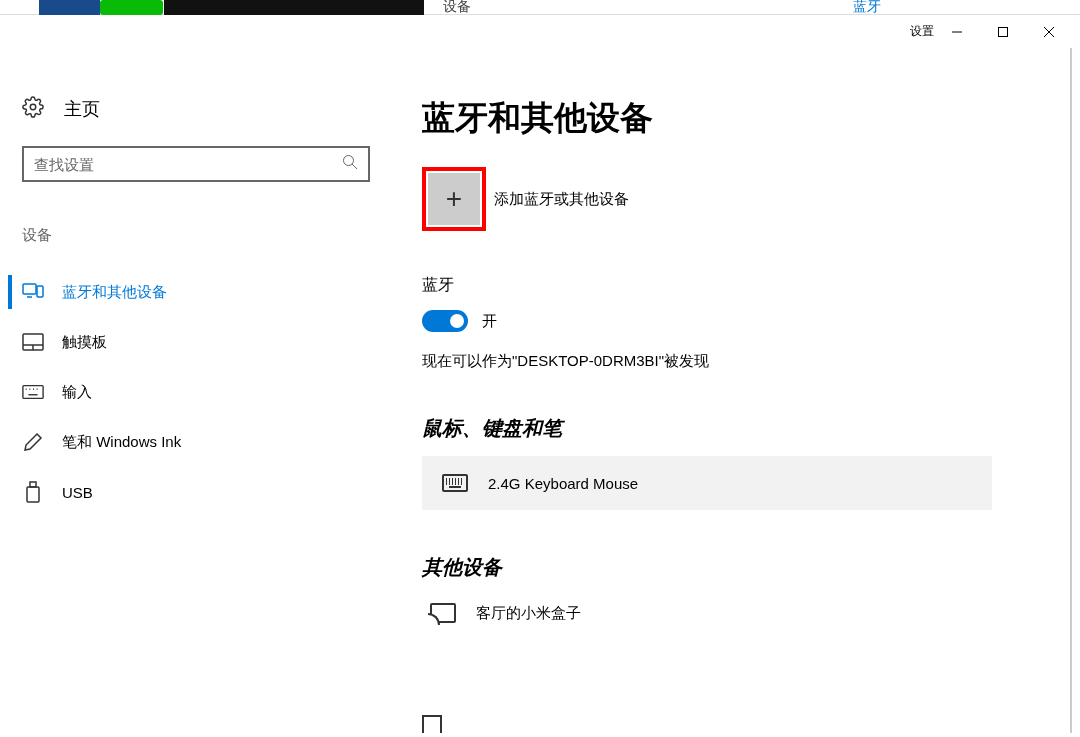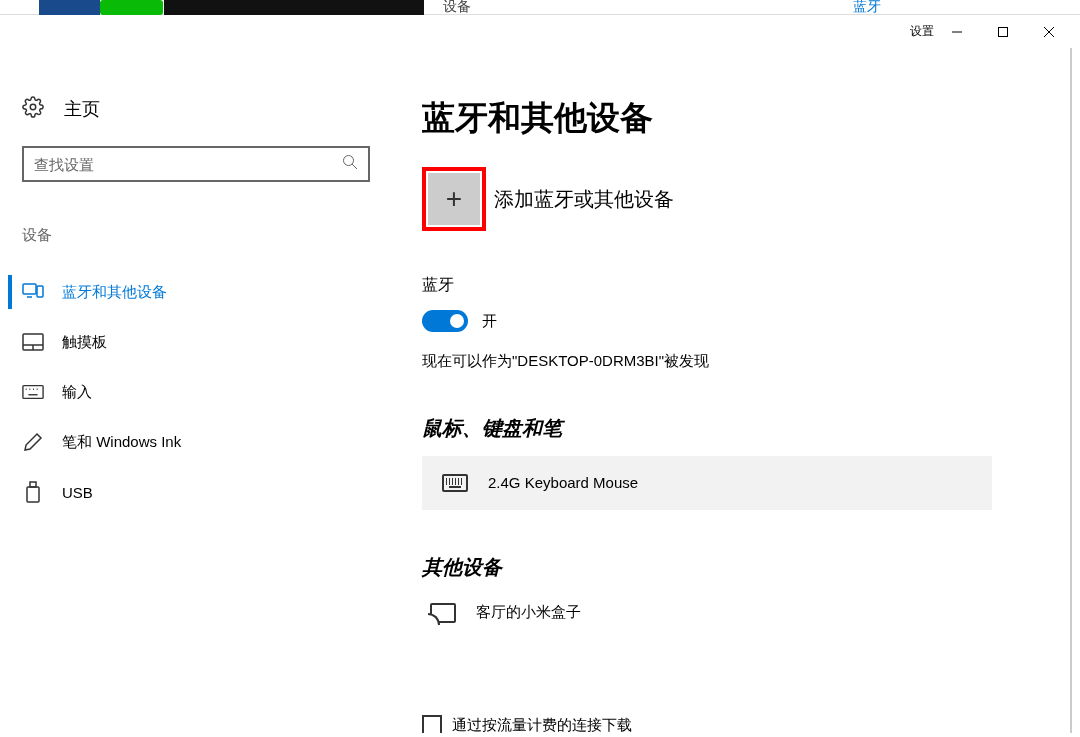--- a/index.html
+++ b/index.html
@@ -40,35 +40,35 @@
     .nav-icon { width: 22px; display: flex; justify-content: center; color: #333; }
     .nav-item.active .nav-icon { color: #0078d7; }
     
     .main { flex: 1; padding-top: 48px; padding-left: 44px; padding-right: 34px; overflow-y: auto; }
     
     .page-heading { font-size: 33px; font-weight: 600; color: #000; margin-bottom: 26px; }
     
     .add-device-row { display: flex; align-items: center; gap: 8px; margin-bottom: 44px; }
     .add-btn-highlight { border: 4px solid #ff0000; padding: 2px; }
     .add-btn { width: 52px; height: 52px; background: #ccc; display: flex; align-items: center; justify-content: center; cursor: pointer; }
-    .add-btn-label { font-size: 20px; color: #000; }
+    .add-btn-label { font-size: 15px; color: #000; }
     .plus-sign { font-size: 28px; font-weight: 300; color: #333; line-height: 1; }
     
     .bluetooth-subheading { font-size: 16px; color: #000; margin-bottom: 14px; }
     
     .toggle-row { display: flex; align-items: center; gap: 14px; margin-bottom: 20px; }
     .toggle { width: 46px; height: 22px; background: #0078d7; border-radius: 11px; position: relative; cursor: pointer; }
     .toggle-knob { position: absolute; right: 4px; top: 4px; width: 14px; height: 14px; background: #fff; border-radius: 50%; }
     .toggle-label { font-size: 15px; color: #000; }
     
     .discoverable-text { font-size: 15px; color: #000; margin-bottom: 44px; }
     
     .section-heading { font-size: 20px; font-weight: 600; color: #000; margin-bottom: 14px; font-style: italic; }
     
-    .device-item { background: #f2f2f2; padding: 18px 20px; display: flex; gap: 20px; margin-bottom: 44px; cursor: pointer; width: 570px; }
+    .device-item { background: #f2f2f2; padding: 18px 20px; display: flex; align-items: center; gap: 20px; margin-bottom: 44px; cursor: pointer; width: 570px; }
     .device-item.plain { background: transparent; padding: 8px 20px 8px 8px; }
     .device-name { font-size: 15px; color: #000; }
     
     .checkbox-row { display: flex; align-items: center; gap: 10px; }
     .checkbox { width: 20px; height: 20px; border: 2px solid #333; cursor: pointer; }
     .checkbox-label { font-size: 15px; color: #000; }
     
     .scrollbar-hint { position: absolute; right: 0; top: 0; bottom: 0; width: 2px; background: #ccc; }
     
     .kb-icon { width: 26px; height: 18px; border: 2px solid #333; border-radius: 2px; position: relative; }
@@ -217,19 +217,18 @@
 
       <div class="section-heading">其他设备</div>
       <div class="device-item plain">
         <div class="cast-icon"></div>
         <span class="device-name">客厅的小米盒子</span>
       </div>
 
       <div style="height:40px"></div>
       <div class="checkbox-row">
         <div class="checkbox"></div>
-        <span class="checkbox-label">通过按流量计费的连接下载</span>
       </div>
     </div>
 
     <div class="scrollbar-hint"></div>
   </div>
 </div>
 
 </body></html>

